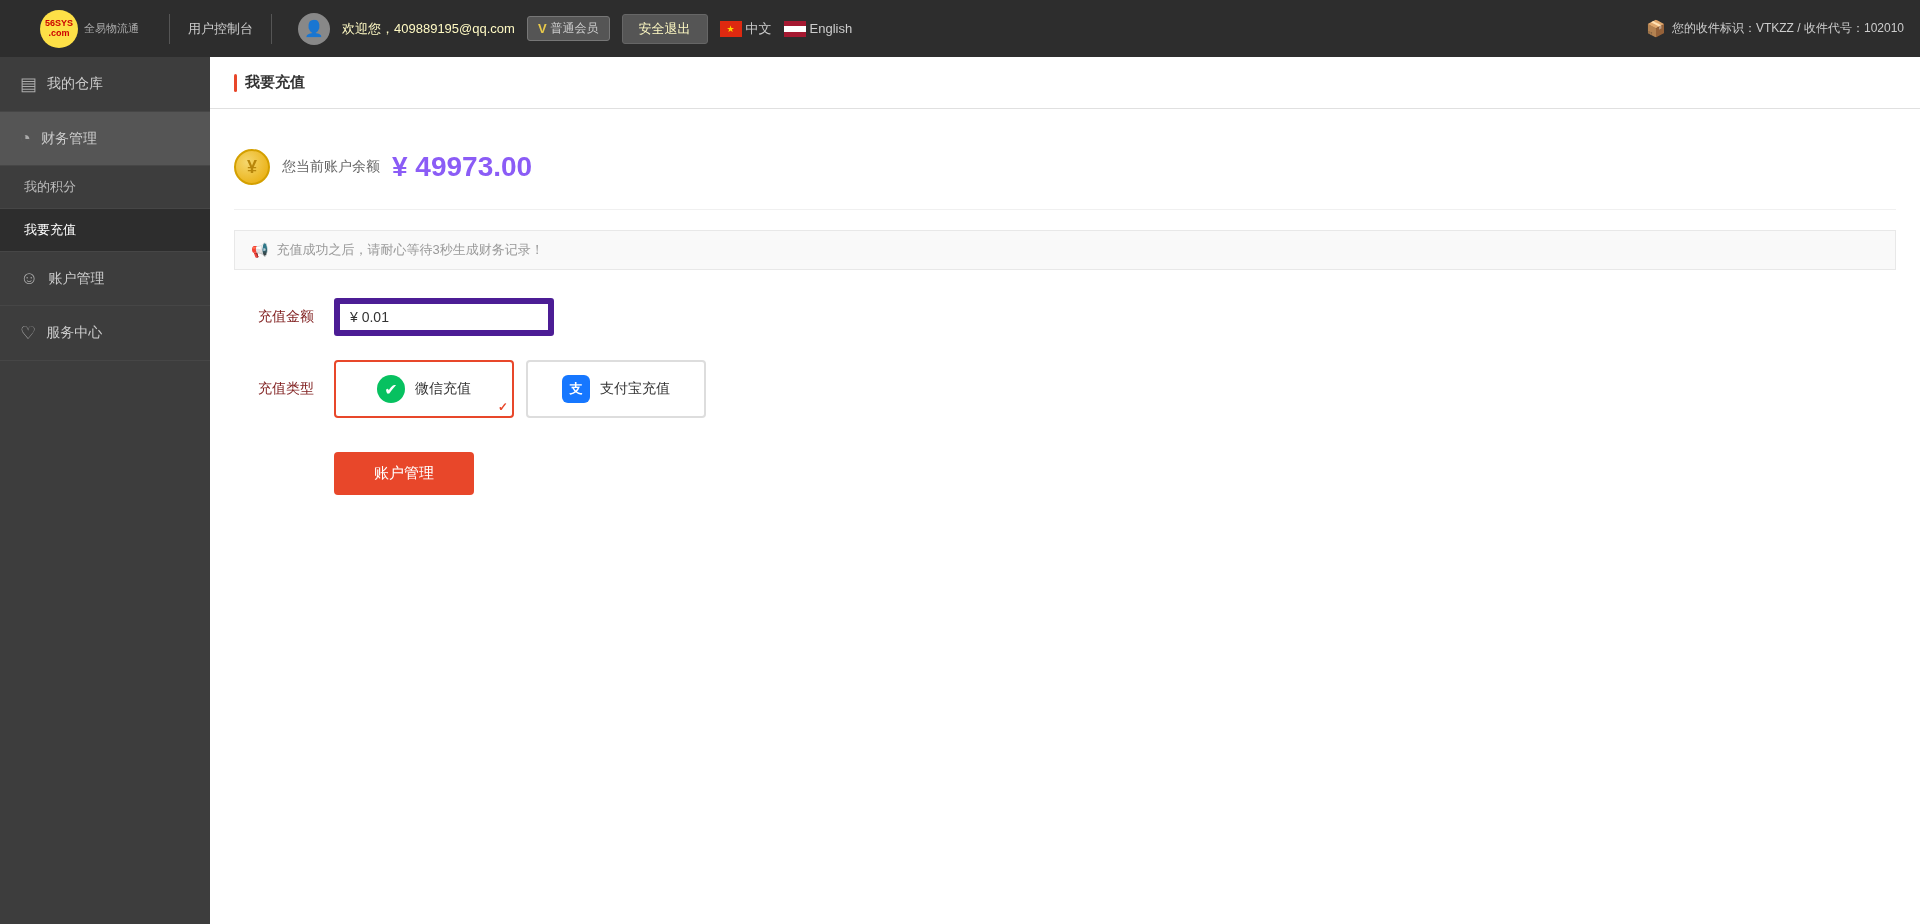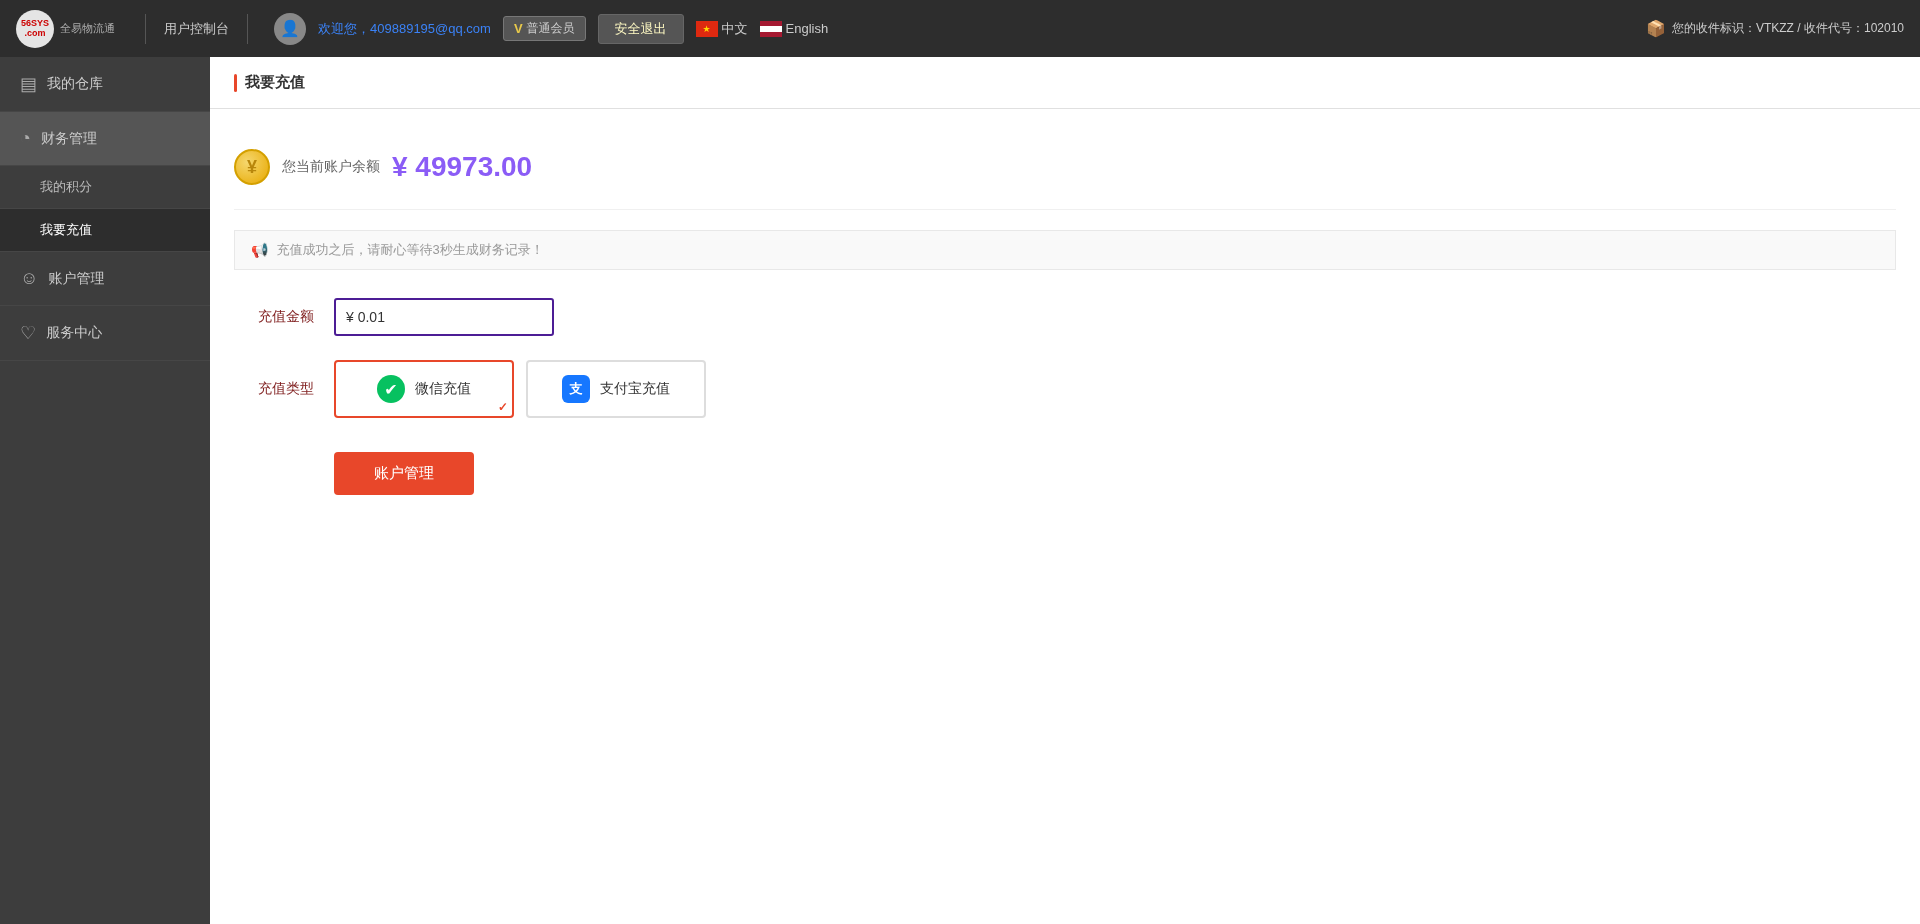--- a/index.html
+++ b/index.html
@@ -18,30 +18,31 @@
     }
     .logo-area {
       display: flex;
       align-items: center;
       gap: 6px;
       margin-right: 12px;
     }
     .logo-circle {
       width: 38px;
       height: 38px;
-      background: #e5e5e5;
+      background: #fde047;
       border-radius: 50%;
       display: flex;
       align-items: center;
       justify-content: center;
       font-size: 9px;
       font-weight: bold;
       color: #cc0000;
       line-height: 1.1;
       text-align: center;
+      margin-left: 24px;
     }
     .header-divider {
       width: 1px;
       height: 30px;
       background: #555;
       margin: 0 6px;
     }
     .user-panel-label {
       color: #ccc;
       font-size: 13px;
@@ -51,21 +52,21 @@
       height: 32px;
       border-radius: 50%;
       background: #888;
       display: flex;
       align-items: center;
       justify-content: center;
       font-size: 16px;
       color: white;
       margin-left: 8px;
     }
-    .welcome-text { color: #3b82f6; font-size: 13px; }
+    .welcome-text { color: #fef9c3; font-size: 13px; }
     .member-badge {
       background: #555;
       border: 1px solid #777;
       color: #ccc;
       padding: 3px 10px;
       border-radius: 3px;
       font-size: 12px;
       display: flex;
       align-items: center;
       gap: 4px;
@@ -127,21 +128,21 @@
       color: #ccc;
       font-size: 14px;
       cursor: pointer;
       border-bottom: 1px solid #464646;
     }
     .sidebar-item.active { background: #555; }
     .sidebar-icon { font-size: 18px; color: #aaa; }
     .sidebar-sub-item {
       display: flex;
       align-items: center;
-      padding: 12px 20px 12px 40px;
+      padding: 12px 20px 12px 24px;
       color: #bbb;
       font-size: 13px;
       cursor: pointer;
       border-bottom: 1px solid #464646;
     }
     .sidebar-sub-item.active-sub {
       background: #2d2d2d;
       color: #fff;
     }
 
@@ -233,21 +234,21 @@
     }
     .form-label {
       width: 80px;
       color: #7f1d1d;
       font-size: 14px;
       text-align: right;
     }
     .amount-input {
       width: 220px;
       height: 38px;
-      border: 2px solid #4c1d95;
+      border: 6px solid #4c1d95;
       border-radius: 3px;
       padding: 0 10px;
       font-size: 14px;
       color: #333;
       outline: none;
     }
 
     
     .payment-options {
       display: flex;

